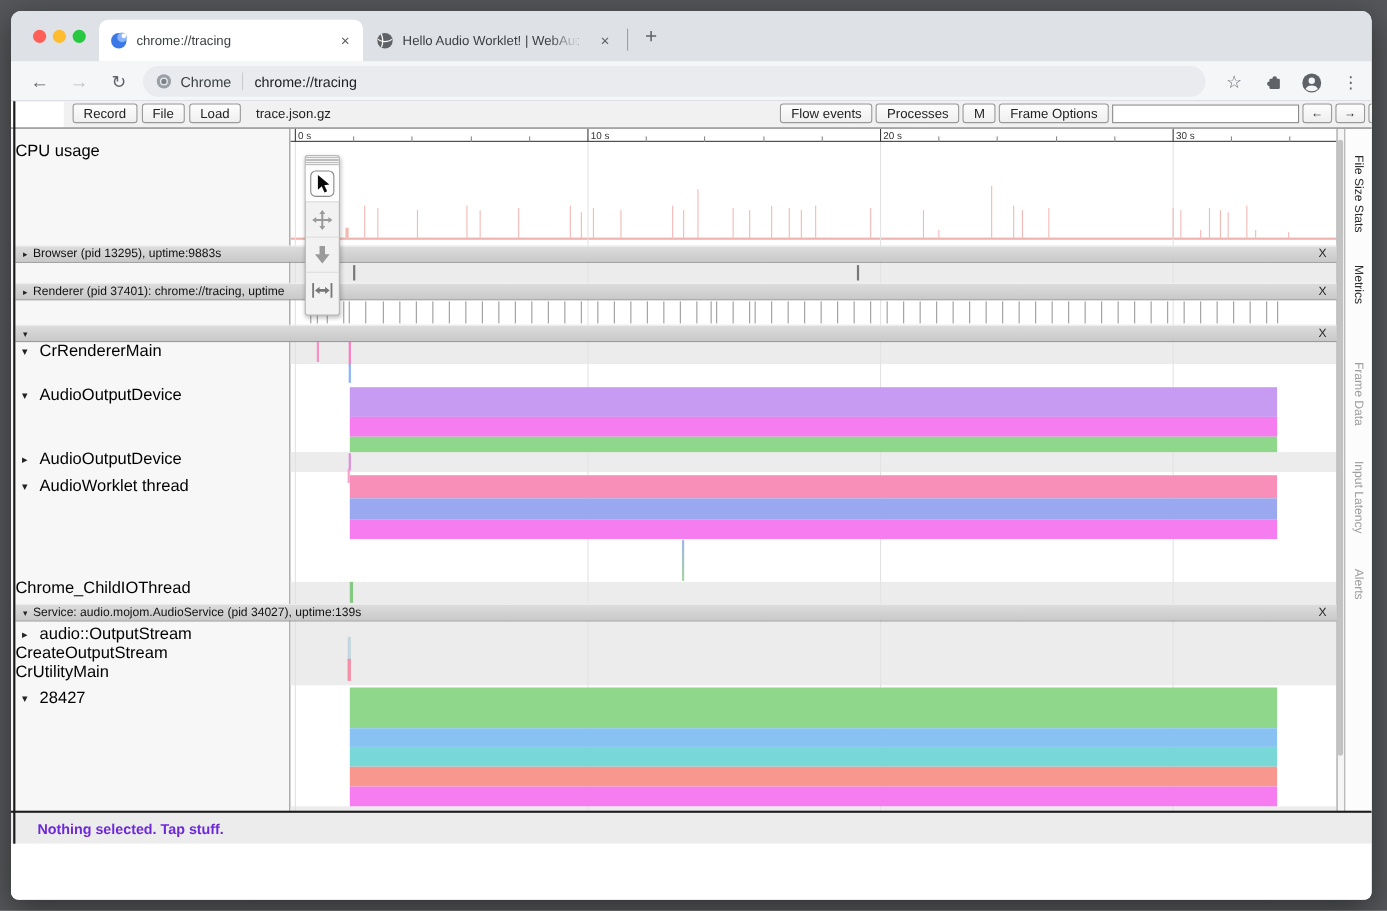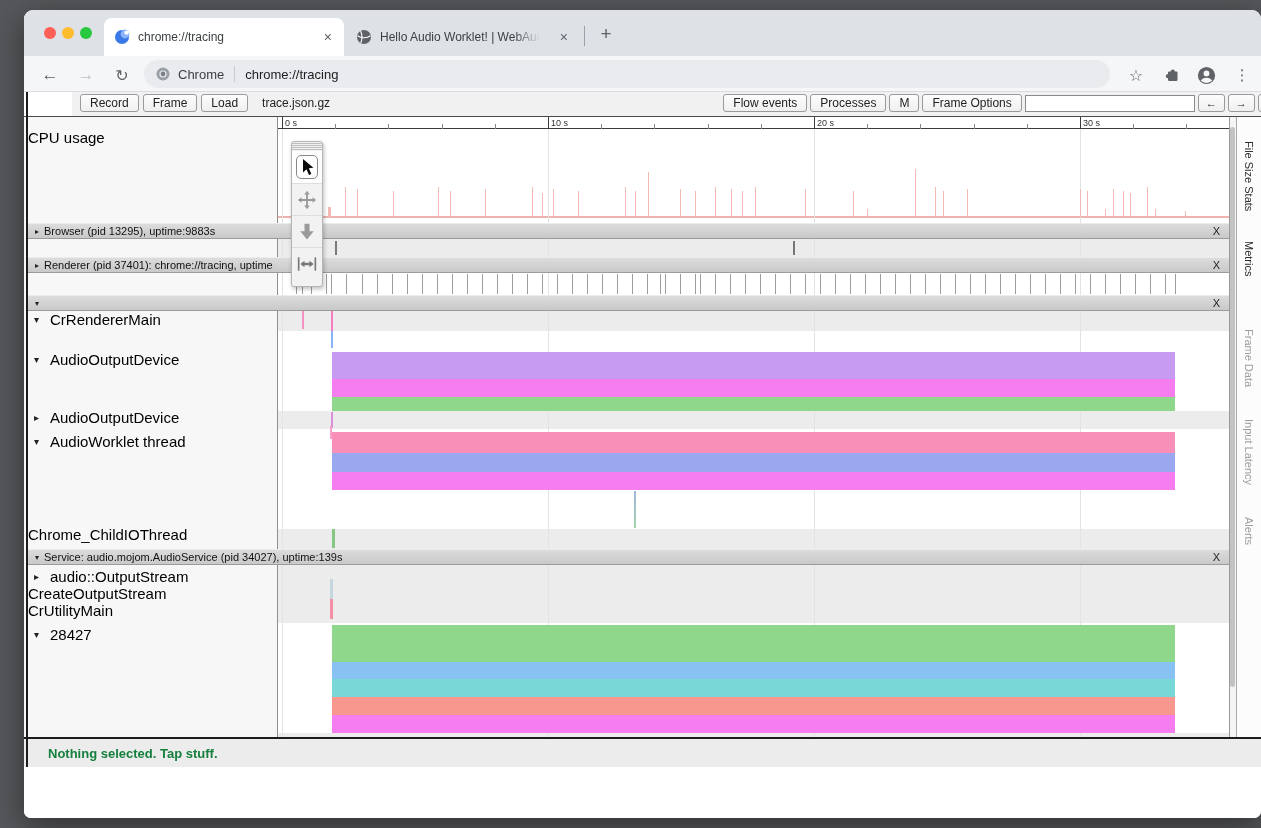--- a/index.html
+++ b/index.html
@@ -1,18 +1,18 @@
 <!DOCTYPE html>
 <html><head>
 <meta charset="utf-8">
 <style>
   html,body{margin:0;padding:0;}
   body{width:1261px;height:828px;background:#56575a;font-family:"Liberation Sans",sans-serif;overflow:hidden;}
   .abs{position:absolute;}
-  #window{left:24px;top:10px;width:1237px;height:808px;background:#fff;border-radius:9px 9px 7px 7px;
+  #window{left:10px;top:10px;width:1237px;height:808px;background:#fff;border-radius:9px 9px 7px 7px;
           overflow:hidden;box-shadow:0 8px 30px rgba(0,0,0,.45);}
   
   #tabstrip{left:0;top:0;width:100%;height:46px;background:#dee1e6;}
   .tlight{top:17px;width:12px;height:12px;border-radius:50%;}
   .tab{top:8px;height:38px;display:flex;align-items:center;padding:0 10px;box-sizing:border-box;font-size:12px;color:#3c4043;}
   .tab.active{background:#fff;border-radius:8px 8px 0 0;}
   .tab-title{margin:0 8px;white-space:nowrap;overflow:hidden;position:relative;}
   .tab-close{margin-left:auto;color:#5f6368;font-size:14px;line-height:14px;padding:0 2px;}
   .fadeR{position:absolute;right:0;top:0;bottom:0;width:26px;background:linear-gradient(90deg,rgba(222,225,230,0),#dee1e6);}
   #tabsep{left:560px;top:16px;width:1px;height:20px;background:#9aa0a6;}
@@ -67,21 +67,21 @@
   
   #vscroll{left:1205px;top:0;width:7px;height:621px;background:#f5f5f5;border-left:1px solid #9a9a9a;box-sizing:border-box;}
   #vthumb{left:1206px;top:10px;width:5px;height:560px;background:#c3c3c3;border-radius:3px;z-index:5;}
   #sidebar{left:1212px;top:0;width:25px;height:621px;background:#fcfcfc;border-left:1px solid #ababab;box-sizing:border-box;}
   .side-tab{left:4px;width:16px;writing-mode:vertical-rl;font-size:11px;white-space:nowrap;display:flex;align-items:center;}
   .side-tab.on{color:#2b2b2b;}
   .side-tab.off{color:#9d9d9d;}
   
   #statusline{left:0;top:727px;width:100%;height:2px;background:#1c1c1c;}
   #statusbar{left:0;top:729px;width:100%;height:28px;background:#ececec;display:flex;align-items:center;}
-  #statusbar span{font-size:13px;font-weight:bold;color:#15803d;margin-left:24px;}
+  #statusbar span{font-size:13px;font-weight:bold;color:#6d28d9;margin-left:24px;}
   #bottomwhite{left:0;top:757px;width:100%;height:51px;background:#fff;}
   #leftedge{left:2px;top:82px;width:2px;height:675px;background:#1d1d1d;z-index:8;}
 </style>
 </head>
 <body>
 
 <div id="window" class="abs">
 
   <div id="tabstrip" class="abs">
     <div class="abs tlight" id="tl-red" style="left: 20px; background: rgb(255, 95, 87);"></div>
@@ -149,21 +149,21 @@
           <circle cx="9.5" cy="7.4" r="2.9" fill="#f5f6f7"></circle>
           <path d="M3.8 14.8 a6.2 5 0 0 1 11.4 0 a8.6 8.6 0 0 1 -11.4 0" fill="#f5f6f7"></path>
         </svg>
     </div>
     <div class="abs ric" style="left:1206px;font-size:15px;">⋮</div>
   </div>
 
   <div id="ttoolbar" class="abs">
     <div id="tb-left" class="abs tbgrp">
       <div class="tbtn">Record</div>
-      <div class="tbtn">Frame</div>
+      <div class="tbtn">File</div>
       <div class="tbtn">Load</div>
       <span id="filename">trace.json.gz</span>
     </div>
     <div id="tb-right" class="abs tbgrp">
       <div class="tbtn">Flow events</div>
       <div class="tbtn">Processes</div>
       <div class="tbtn">M</div>
       <div class="tbtn">Frame Options</div>
       <input id="findbox" value="" style="">
       <div class="tbtn sm">←</div>

